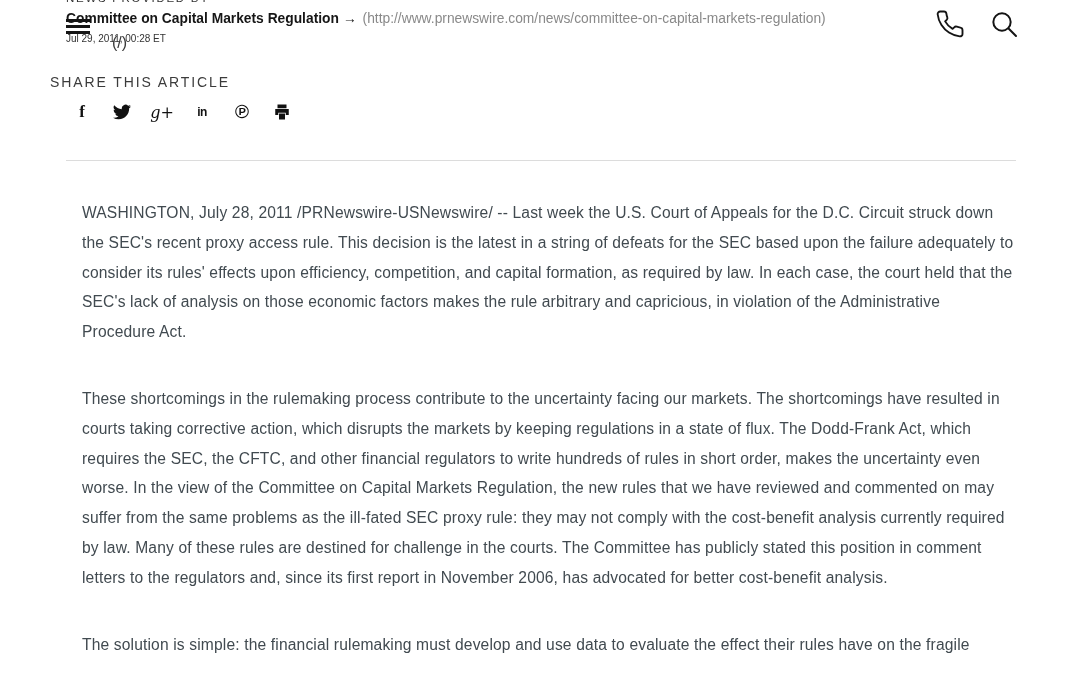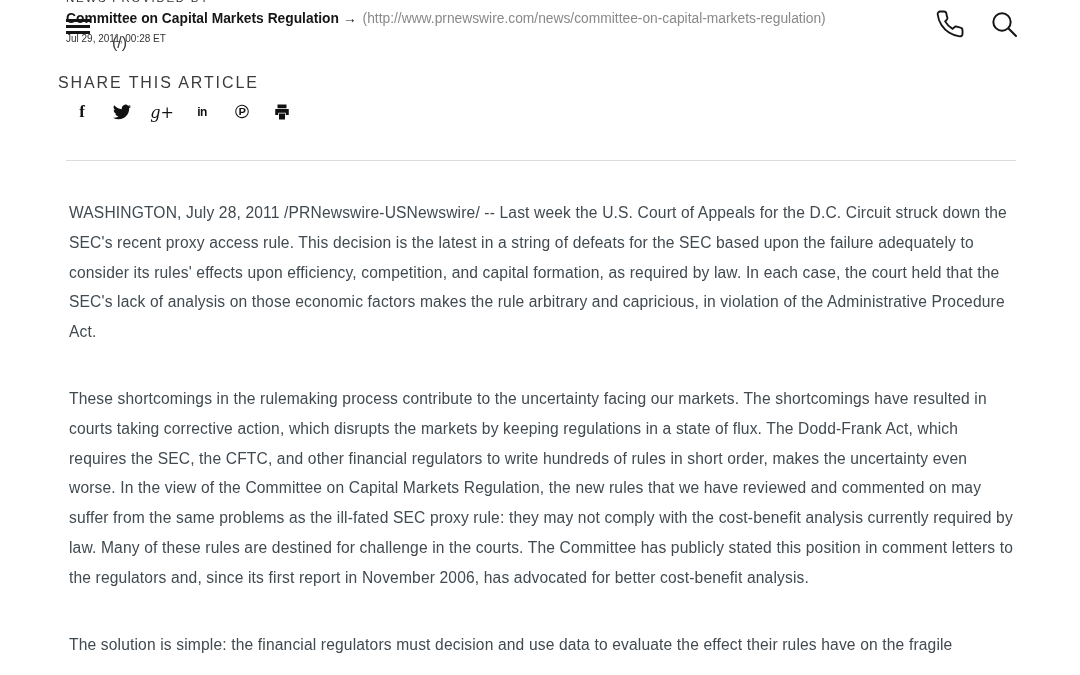--- a/index.html
+++ b/index.html
@@ -39,22 +39,22 @@
   }
   .hamburger span {
     display:block; height:2.6px; background:#151515; margin-bottom:3.6px;
   }
   .util-icon { position:absolute; cursor:pointer; color:#141414; }
   .phone-wrap  { left:935px; top:9px; }
   .search-wrap { left:988px; top:8px; }
 
   
   .share-label {
-    position:absolute; left:58px; top:74px;
-    font-size:16px; letter-spacing:1.9px; color:#3b3b3b; white-space:nowrap;
+    position:absolute; left:50px; top:74px;
+    font-size:14px; letter-spacing:1.9px; color:#3b3b3b; white-space:nowrap;
   }
   .share-row {
     position:absolute; left:62px; top:99px; display:flex;
   }
   .share-btn {
     width:40px; height:26px; display:flex; align-items:center; justify-content:center;
     color:#111; cursor:pointer;
   }
   .glyph-f  { font-weight:bold; font-size:17px; font-family:"Liberation Serif", serif; }
   .glyph-gp { font-style:italic; font-size:16px; font-family:"DejaVu Serif", serif; }
@@ -66,21 +66,21 @@
     position:absolute; left:66px; right:64px; top:160px;
     border:0; border-top:1px solid #dcdcdc; margin:0;
   }
 
   
   .article {
     position:absolute; left:66px; right:64px; top:198px; bottom:0;
     color:#414a50; font-size:15.6px; line-height:29.8px; letter-spacing:0.15px;
     overflow:hidden;
   }
-  .article p { margin:0 0 37px 3px; }
+  .article p { margin:0 0 37px 16px; }
 </style>
 </head>
 <body>
 
 <div class="page">
 
   <div class="kicker">NEWS PROVIDED BY</div>
 
   <div class="hamburger">
     <span></span>
@@ -137,16 +137,16 @@
         <path d="M8 14h8v8H8z"></path>
       </svg>
     </div>
   </div>
 
   <hr class="divider">
 
   <div class="article">
     <p>WASHINGTON, July 28, 2011 /PRNewswire-USNewswire/ -- Last week the U.S. Court of Appeals for the D.C. Circuit struck down the SEC's recent proxy access rule. This decision is the latest in a string of defeats for the SEC based upon the failure adequately to consider its rules' effects upon efficiency, competition, and capital formation, as required by law. In each case, the court held that the SEC's lack of analysis on those economic factors makes the rule arbitrary and capricious, in violation of the Administrative Procedure Act.</p>
     <p>These shortcomings in the rulemaking process contribute to the uncertainty facing our markets. The shortcomings have resulted in courts taking corrective action, which disrupts the markets by keeping regulations in a state of flux. The Dodd-Frank Act, which requires the SEC, the CFTC, and other financial regulators to write hundreds of rules in short order, makes the uncertainty even worse. In the view of the Committee on Capital Markets Regulation, the new rules that we have reviewed and commented on may suffer from the same problems as the ill-fated SEC proxy rule: they may not comply with the cost-benefit analysis currently required by law. Many of these rules are destined for challenge in the courts. The Committee has publicly stated this position in comment letters to the regulators and, since its first report in November 2006, has advocated for better cost-benefit analysis.</p>
-    <p>The solution is simple: the financial regulators must decision and use data to evaluate the effect their rules have on the fragile</p>
+    <p>The solution is simple: the financial rulemaking must develop and use data to evaluate the effect their rules have on the fragile</p>
   </div>
 
 </div>
 
 </body></html>

